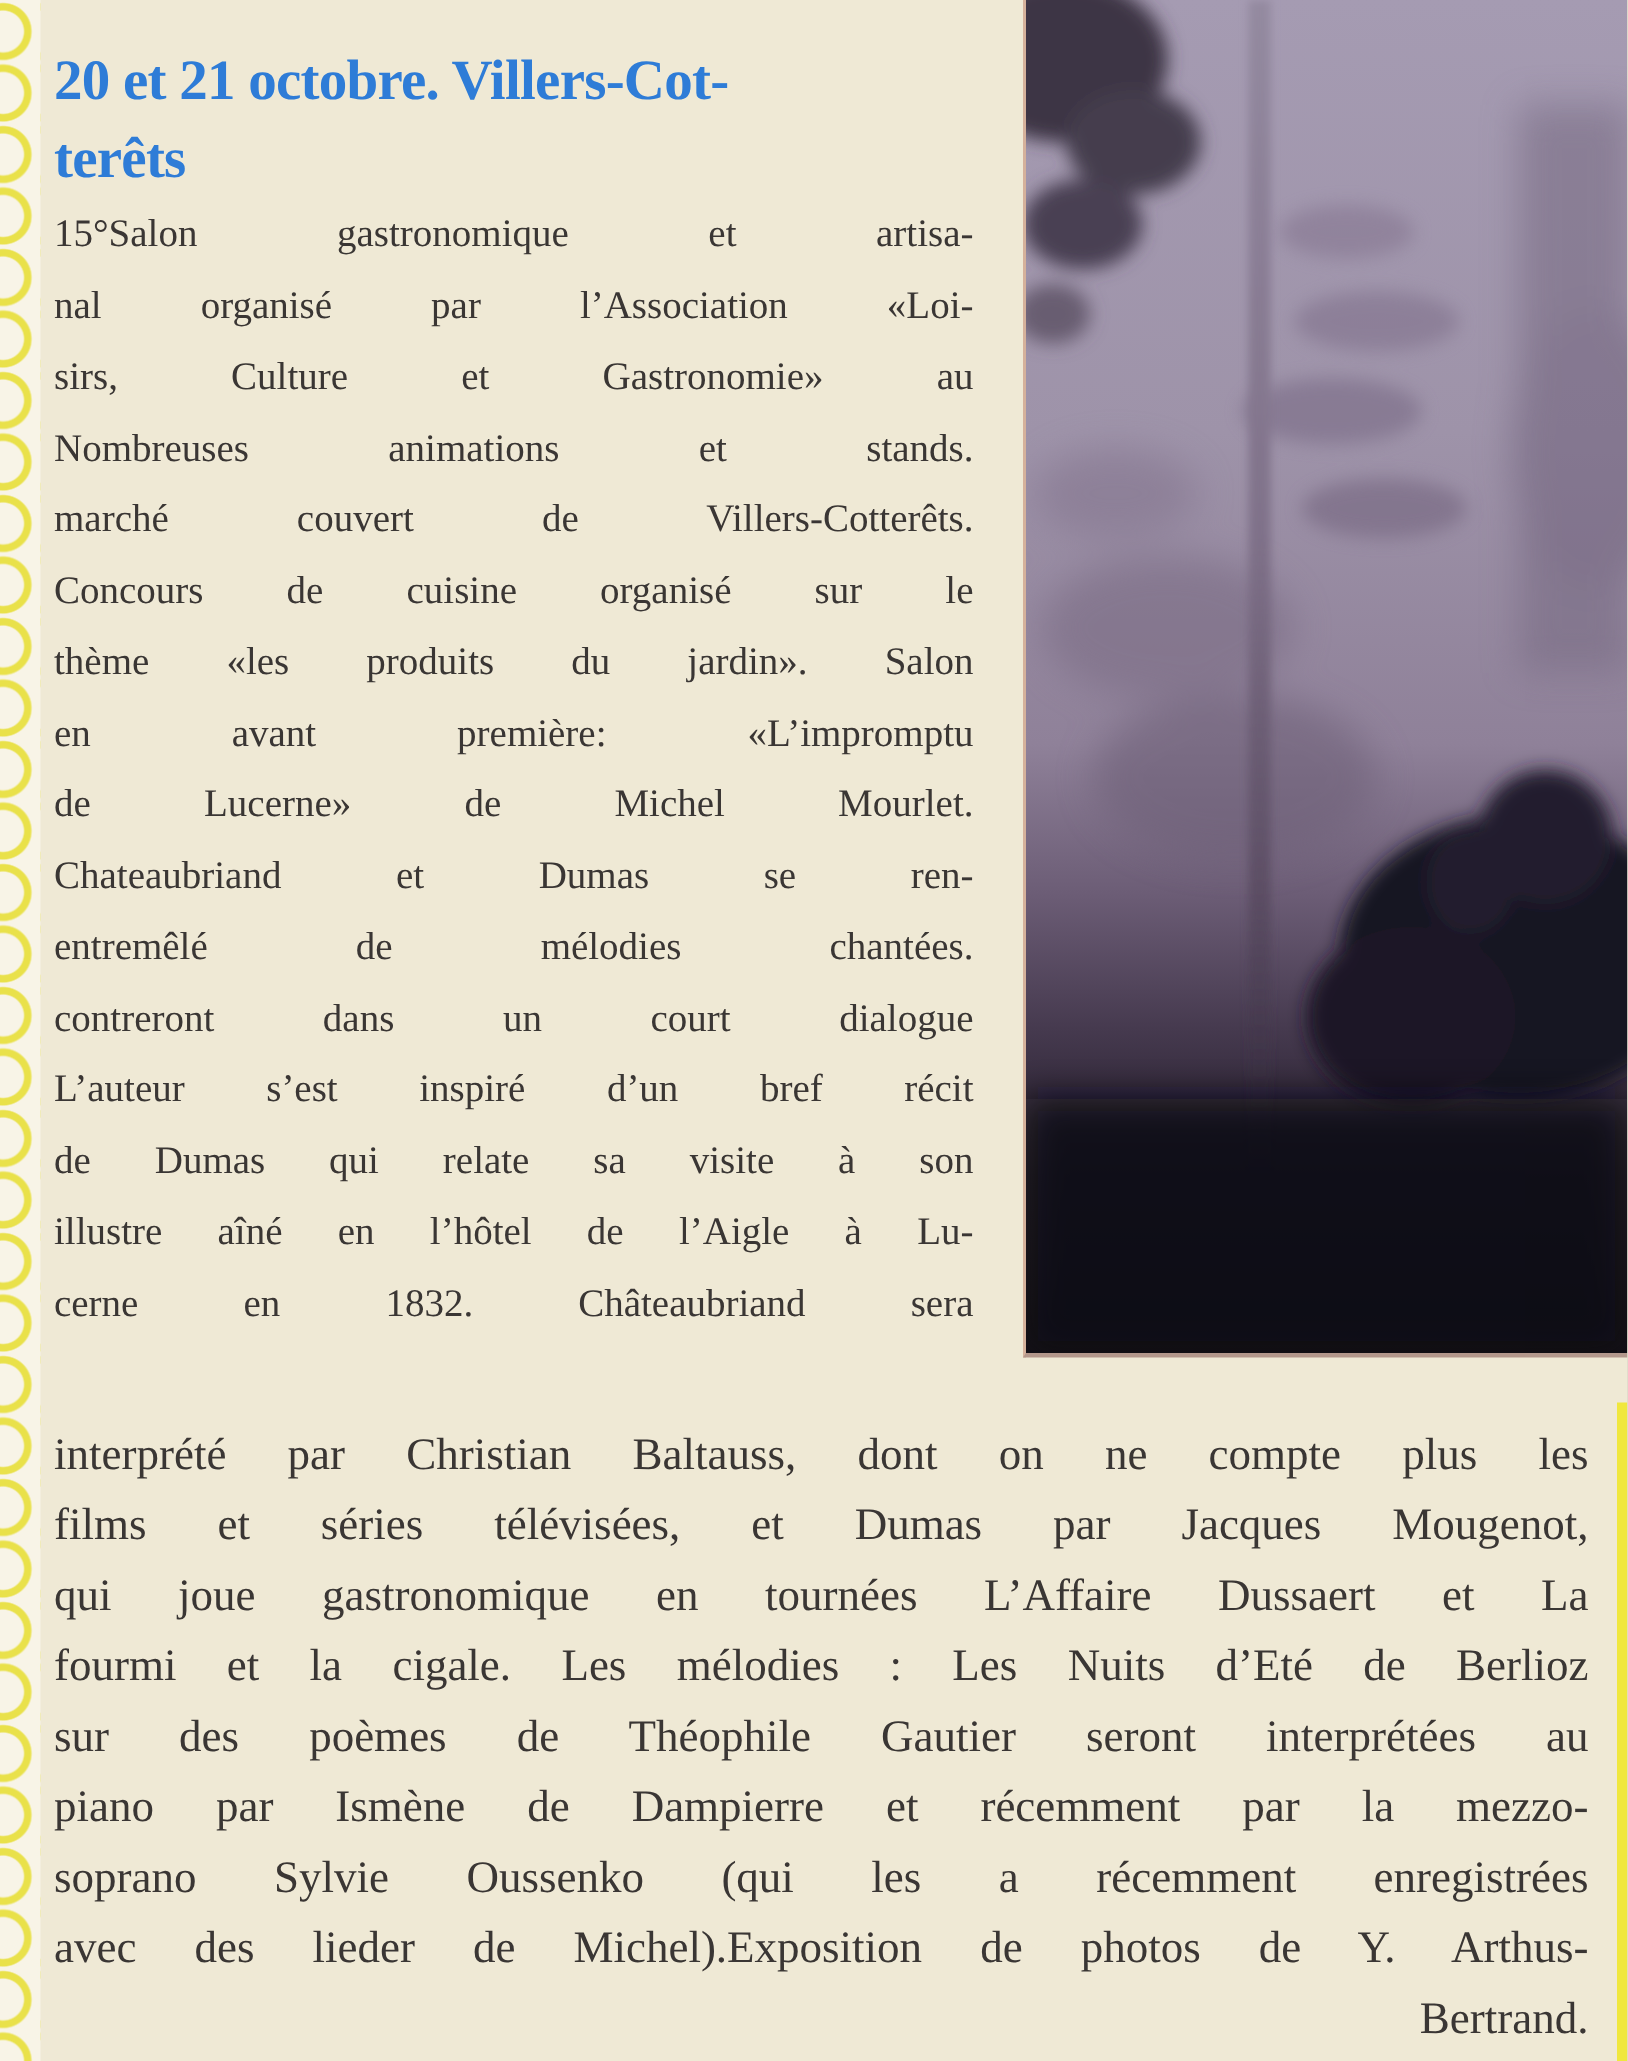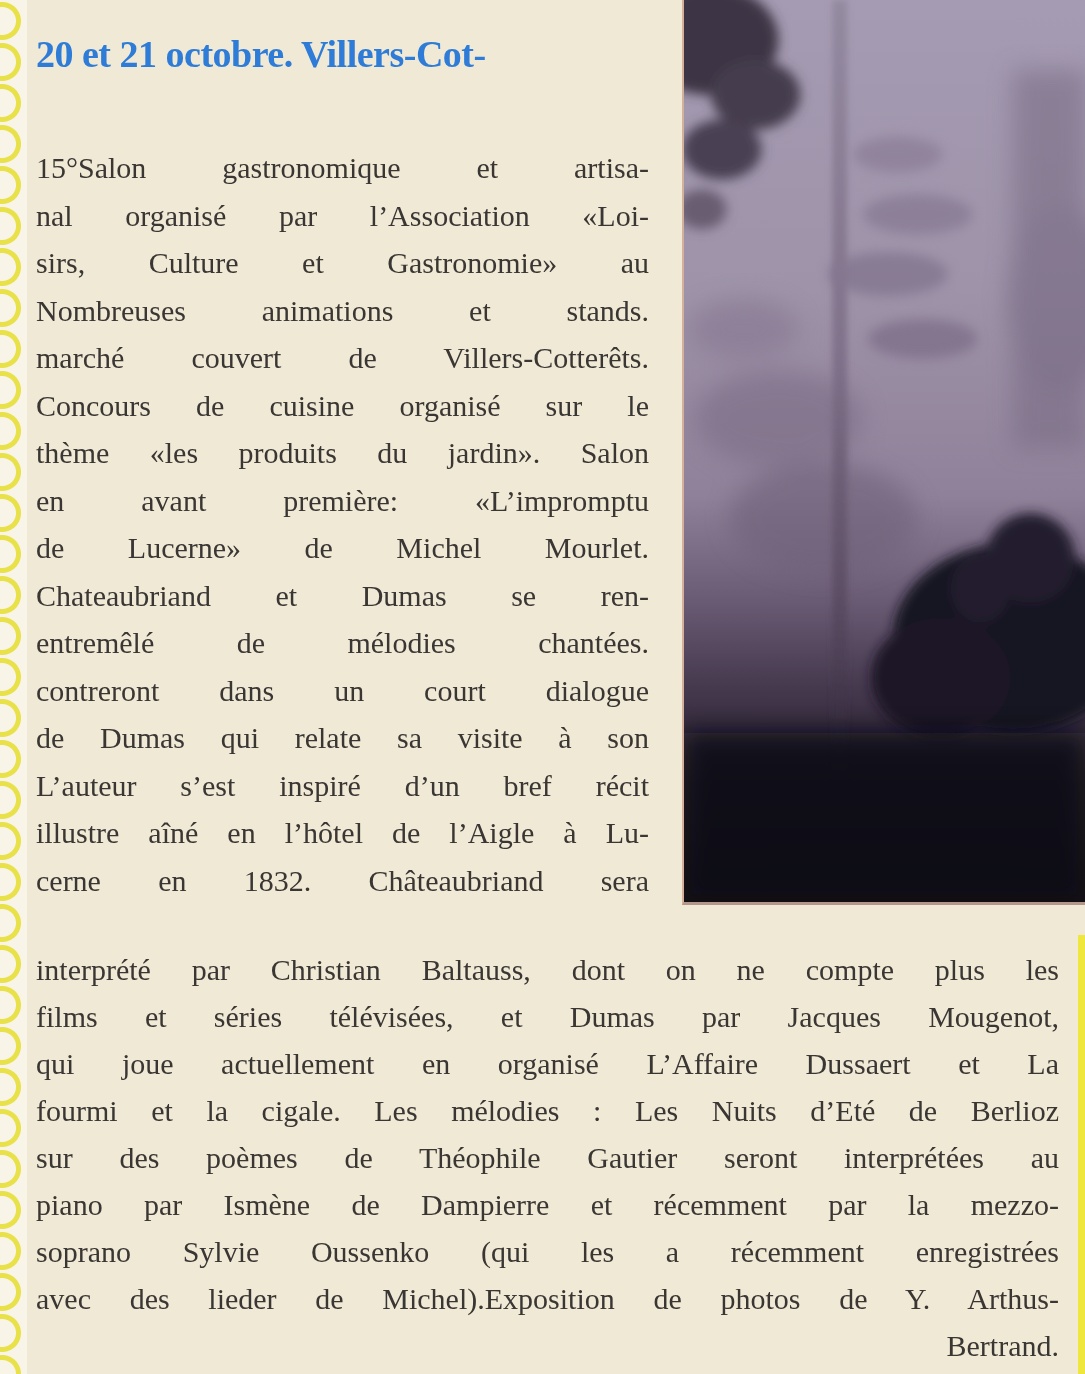--- a/index.html
+++ b/index.html
@@ -34,22 +34,22 @@
     border-bottom:3px solid rgba(90,30,30,.4);
   }
   .photo svg{display:block;width:100%;height:100%;}
   .title{
     position:absolute;left:36px;top:28px;width:630px;margin:0;
     font-size:38px;line-height:52px;font-weight:bold;
     letter-spacing:-0.5px;
     color:var(--title,#2e7cd7);
   }
   .col-text{
-    position:absolute;left:36px;top:144px;width:613px;
-    font-size:30px;line-height:47.5px;
+    position:absolute;left:36px;top:132px;width:613px;
+    font-size:26px;line-height:47.5px;
     color:var(--text,#3a3634);
   }
   .full-text{
     position:absolute;left:36px;top:946px;width:1023px;
     font-size:30px;line-height:47px;
     color:var(--text,#3a3634);
   }
   .jline{text-align:justify;text-align-last:justify;}
   .plain{text-align:right;}
 </style>
@@ -127,45 +127,46 @@
 
       <rect x="0" y="735" width="403" height="170" fill="#0d0a12" opacity="0.85" filter="url(#b12)"></rect>
     </svg>
   </div>
 
   <div class="right-stripe"></div>
 
   <article>
     <h1 class="title">
       <div>20 et 21 octobre. Villers-Cot-</div>
+      <div>terêts</div>
     </h1>
 
     <div class="col-text">
       <div class="jline">15°Salon gastronomique et artisa-</div>
       <div class="jline">nal organisé par l’Association «Loi-</div>
       <div class="jline">sirs, Culture et Gastronomie» au</div>
       <div class="jline">Nombreuses animations et stands.</div>
       <div class="jline">marché couvert de Villers-Cotterêts.</div>
       <div class="jline">Concours de cuisine organisé sur le</div>
       <div class="jline">thème «les produits du jardin». Salon</div>
       <div class="jline">en avant première: «L’impromptu</div>
       <div class="jline">de Lucerne» de Michel Mourlet.</div>
       <div class="jline">Chateaubriand et Dumas se ren-</div>
       <div class="jline">entremêlé de mélodies chantées.</div>
       <div class="jline">contreront dans un court dialogue</div>
+      <div class="jline">L’auteur s’est inspiré d’un bref récit</div>
       <div class="jline">de Dumas qui relate sa visite à son</div>
-      <div class="jline">L’auteur s’est inspiré d’un bref récit</div>
       <div class="jline">illustre aîné en l’hôtel de l’Aigle à Lu-</div>
       <div class="jline">cerne en 1832. Châteaubriand sera</div>
     </div>
 
     <div class="full-text">
       <div class="jline">interprété par Christian Baltauss, dont on ne compte plus les</div>
       <div class="jline">films et séries télévisées, et Dumas par Jacques Mougenot,</div>
-      <div class="jline">qui joue actuellement en organisé L’Affaire Dussaert et La</div>
+      <div class="jline">qui joue gastronomique en tournées L’Affaire Dussaert et La</div>
       <div class="jline">fourmi et la cigale. Les mélodies : Les Nuits d’Eté  de Berlioz</div>
       <div class="jline">sur des poèmes de Théophile Gautier seront interprétées au</div>
       <div class="jline">piano par Ismène de Dampierre et récemment par la mezzo-</div>
       <div class="jline">soprano Sylvie Oussenko (qui les a récemment enregistrées</div>
       <div class="jline">avec des lieder de Michel).Exposition de photos de Y. Arthus-</div>
       <div class="plain">Bertrand.</div>
     </div>
   </article>
 
 </div>

